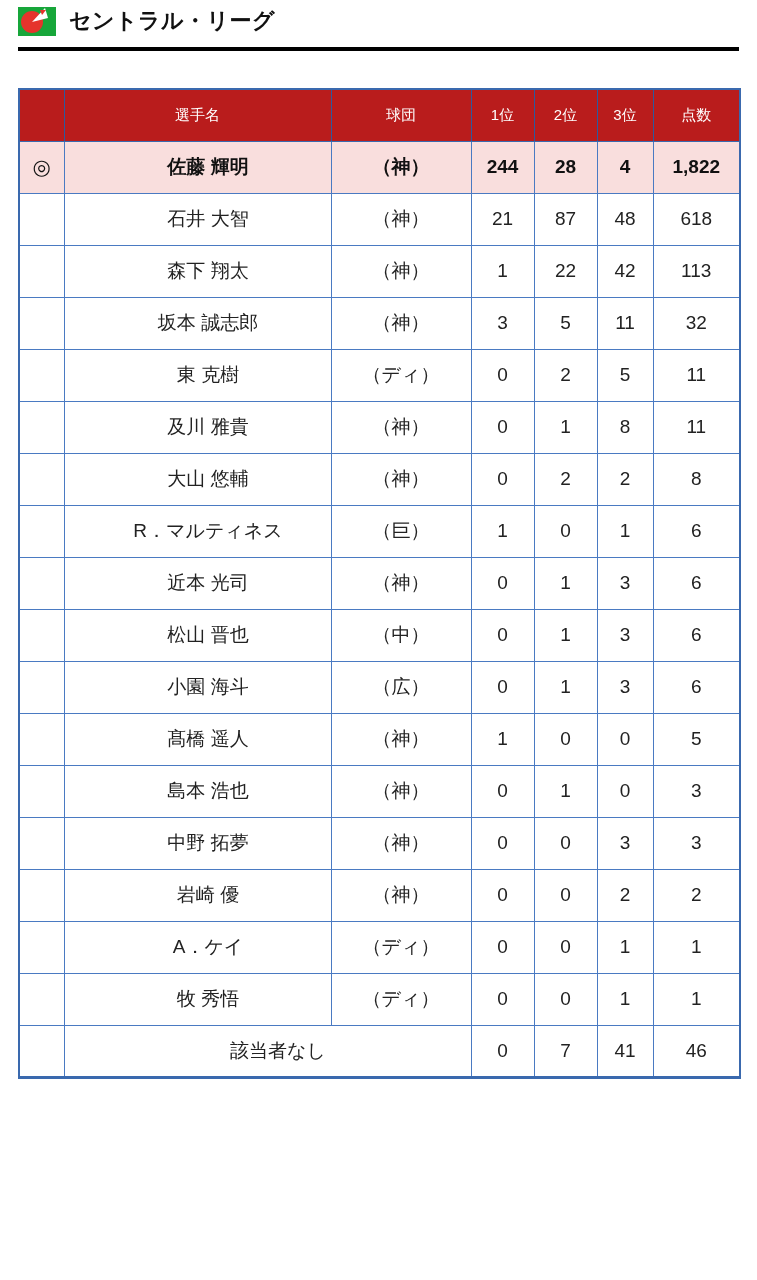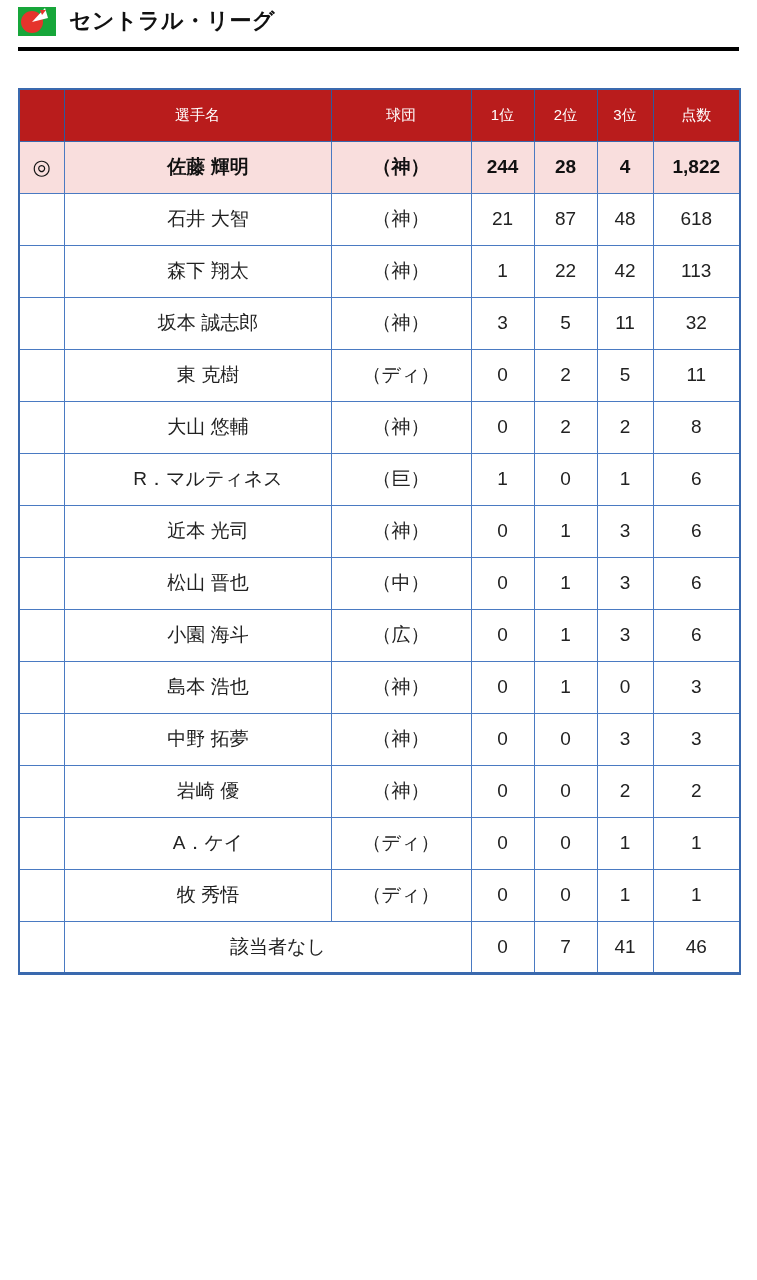--- a/index.html
+++ b/index.html
@@ -167,20 +167,29 @@
     <td class="mark"></td>
     <td class="name">東 克樹</td>
     <td class="team">（ディ）</td>
     <td class="num">0</td>
     <td class="num">2</td>
     <td class="num">5</td>
     <td class="pts">11</td>
   </tr>
         <tr>
     <td class="mark"></td>
+    <td class="name">及川 雅貴</td>
+    <td class="team">（神）</td>
+    <td class="num">0</td>
+    <td class="num">1</td>
+    <td class="num">8</td>
+    <td class="pts">11</td>
+  </tr>
+        <tr>
+    <td class="mark"></td>
     <td class="name">大山 悠輔</td>
     <td class="team">（神）</td>
     <td class="num">0</td>
     <td class="num">2</td>
     <td class="num">2</td>
     <td class="pts">8</td>
   </tr>
         <tr>
     <td class="mark"></td>
     <td class="name">R．マルティネス</td>
@@ -209,20 +218,29 @@
     <td class="pts">6</td>
   </tr>
         <tr>
     <td class="mark"></td>
     <td class="name">小園 海斗</td>
     <td class="team">（広）</td>
     <td class="num">0</td>
     <td class="num">1</td>
     <td class="num">3</td>
     <td class="pts">6</td>
+  </tr>
+        <tr>
+    <td class="mark"></td>
+    <td class="name">髙橋 遥人</td>
+    <td class="team">（神）</td>
+    <td class="num">1</td>
+    <td class="num">0</td>
+    <td class="num">0</td>
+    <td class="pts">5</td>
   </tr>
         <tr>
     <td class="mark"></td>
     <td class="name">島本 浩也</td>
     <td class="team">（神）</td>
     <td class="num">0</td>
     <td class="num">1</td>
     <td class="num">0</td>
     <td class="pts">3</td>
   </tr>

